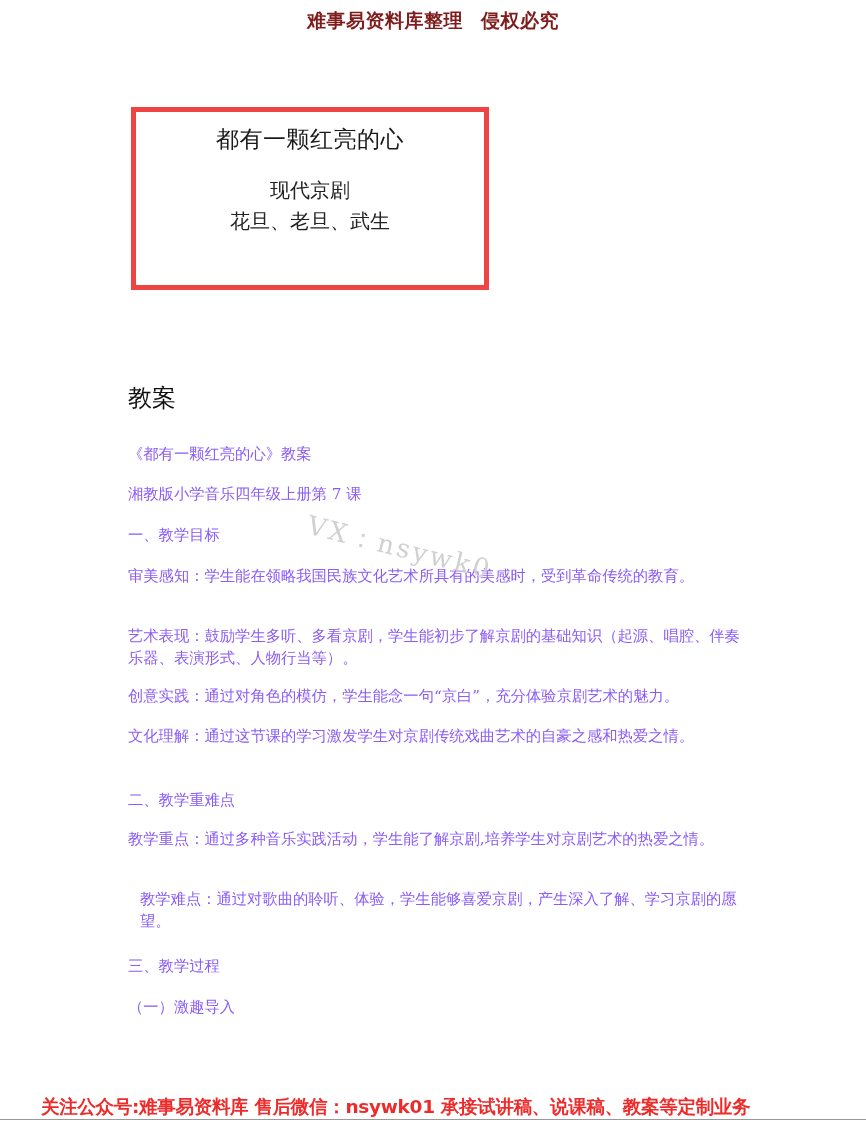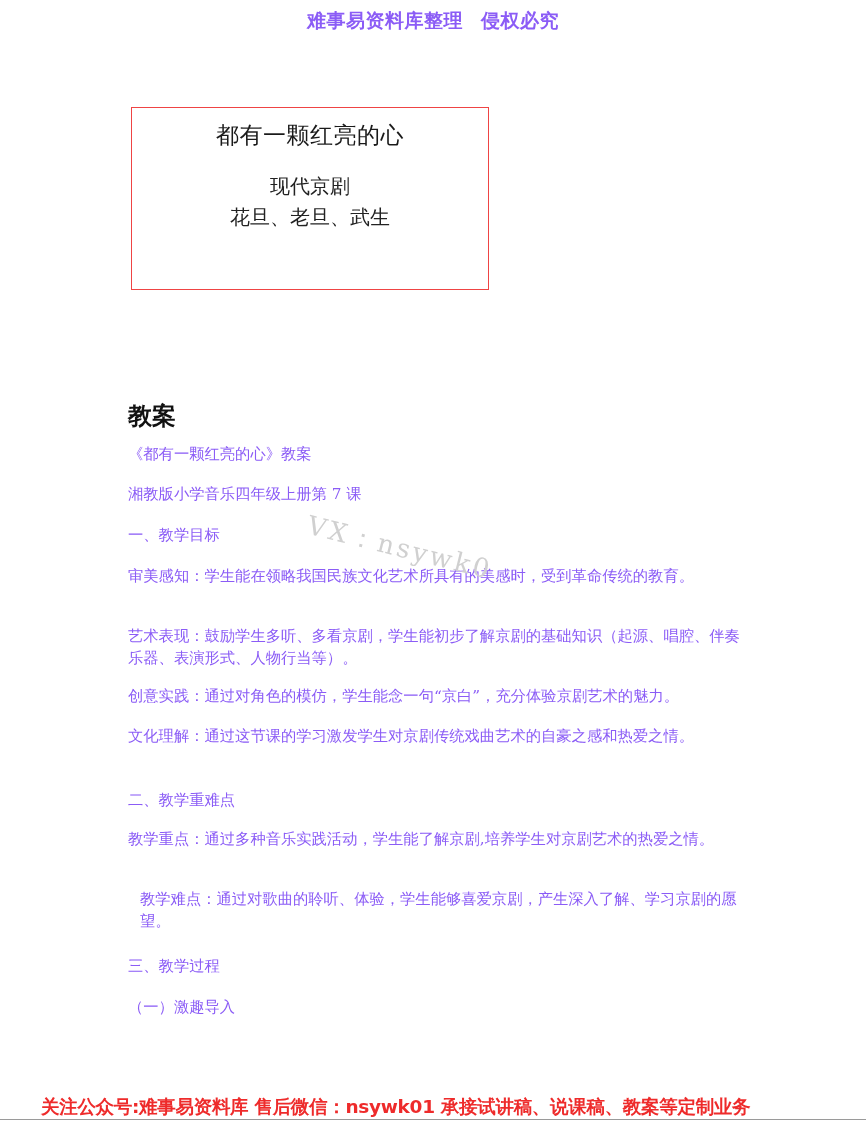--- a/index.html
+++ b/index.html
@@ -17,52 +17,52 @@
     }
     .header-banner {
       position: absolute;
       top: 8px;
       left: 0;
       width: 866px;
       text-align: center;
       font-family: "DejaVu Sans", "Liberation Sans", sans-serif;
       font-weight: bold;
       font-size: 19px;
-      color: #8b5cf6;
+      color: #7f1d1d;
       letter-spacing: 0.5px;
     }
     .header-banner span.gap { display: inline-block; width: 18px; }
     .title-box {
       position: absolute;
       left: 131px;
       top: 107px;
       width: 358px;
       height: 183px;
-      border: 1px solid #ef4444;
+      border: 5px solid #ef4444;
       box-sizing: border-box;
       text-align: center;
     }
     .title-box .box-title {
       margin-top: 12px;
       font-size: 23px;
       color: #1a1a1a;
       letter-spacing: 0.5px;
     }
     .title-box .box-line {
       font-size: 20px;
       color: #222;
       line-height: 31px;
     }
     .title-box .box-lines { margin-top: 20px; }
     .doc-heading {
       position: absolute;
       left: 128px;
-      top: 400px;
+      top: 382px;
       font-family: "DejaVu Sans", "Liberation Sans", sans-serif;
-      font-weight: bold;
+      font-weight: normal;
       font-size: 24px;
       color: #111;
     }
     .para {
       position: absolute;
       left: 128px;
       width: 620px;
       font-size: 15.3px;
       line-height: 22px;
       color: #8b5cf6;

